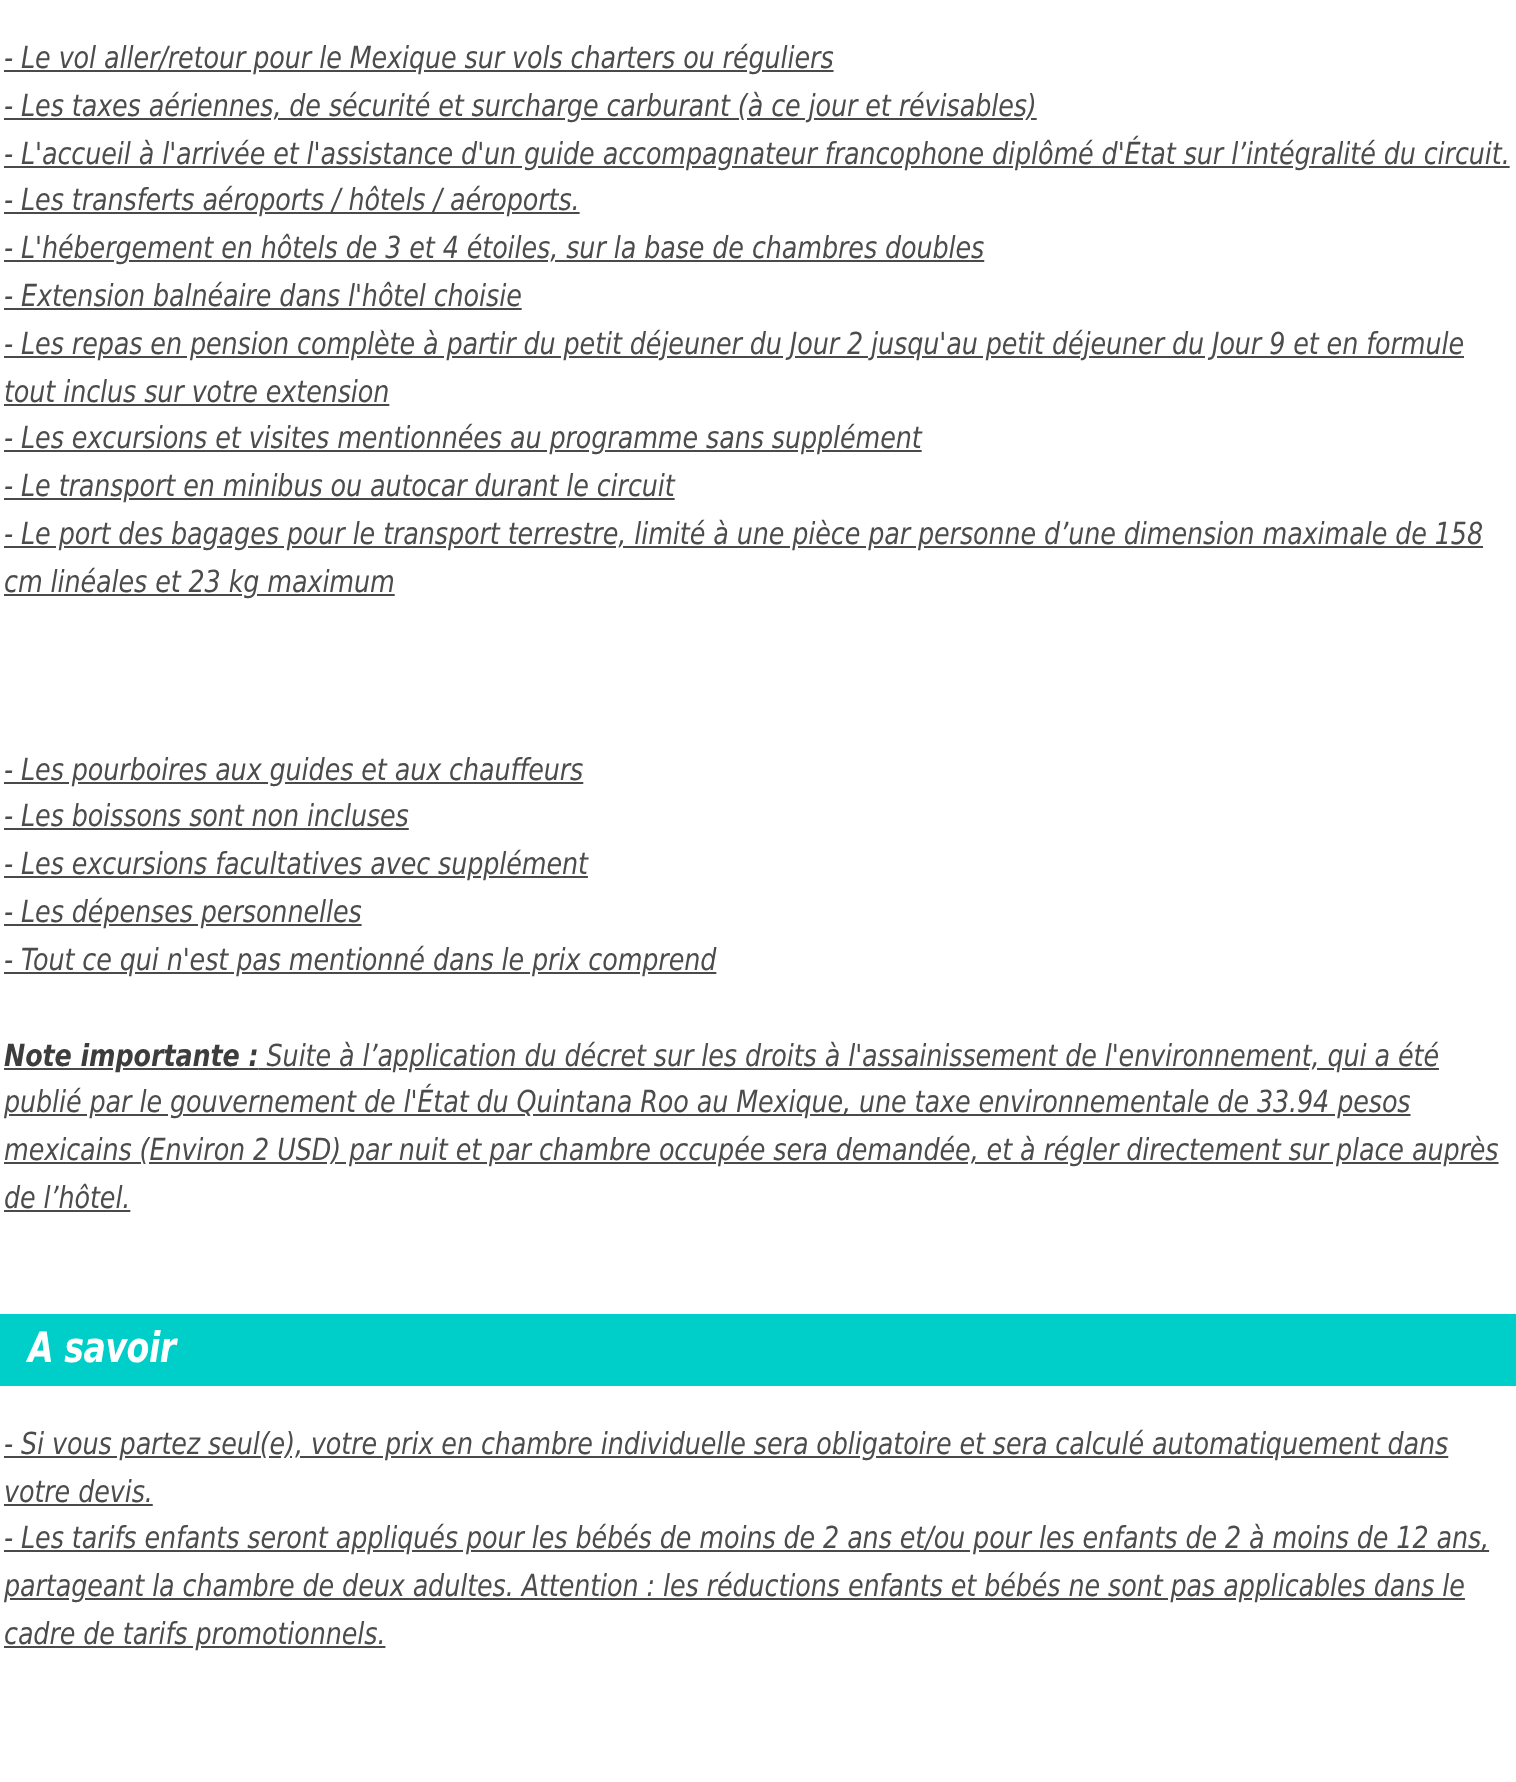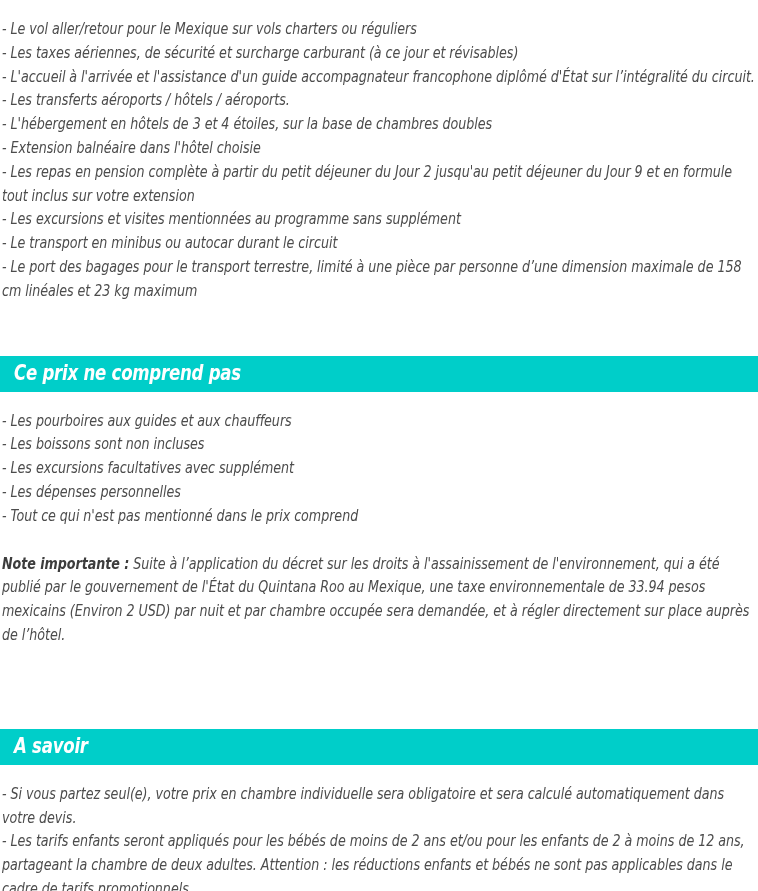--- a/index.html
+++ b/index.html
@@ -42,20 +42,21 @@
     white-space: nowrap;
     transform: scaleX(0.88);
     transform-origin: left center;
   }
 
   
   .section-body {
     padding: 0 2px 0 2px;
     box-sizing: border-box;
     width: 758px;
+    text-decoration: underline;
   }
   .body-line,
   .body-para {
     font-family: "Liberation Sans Narrow", "DejaVu Sans Condensed", "Liberation Sans", sans-serif;
     font-style: italic;
     font-size: 15.2px;
     line-height: 23.8px;
     color: #4c4c4c;
     margin: 0;
     padding: 0;
@@ -91,39 +92,36 @@
     <p class="body-line">- L'hébergement en hôtels de 3 et 4 étoiles, sur la base de chambres doubles</p>
     <p class="body-line">- Extension balnéaire dans l'hôtel choisie</p>
     <p class="body-line">- Les repas en pension complète à partir du petit déjeuner du Jour 2 jusqu'au petit déjeuner du Jour 9 et en formule tout inclus sur votre extension</p>
     <p class="body-line">- Les excursions et visites mentionnées au programme sans supplément</p>
     <p class="body-line">- Le transport en minibus ou autocar durant le circuit</p>
     <p class="body-line">- Le port des bagages pour le transport terrestre, limité à une pièce par personne d’une dimension maximale de 158 cm linéales et 23 kg maximum</p>
   </div>
 
   <div class="gap-before-bar-2"></div>
 
-  <div class="section-bar" style="background: rgb(0, 206, 201);">
-    <span class="section-bar-title" style="color: rgb(255, 255, 255);">Ce prix ne comprend pas</span>
-  </div>
   <div class="gap-after-bar"></div>
   <div class="section-body">
     <p class="body-line">- Les pourboires aux guides et aux chauffeurs</p>
     <p class="body-line">- Les boissons sont non incluses</p>
     <p class="body-line">- Les excursions facultatives avec supplément</p>
     <p class="body-line">- Les dépenses personnelles</p>
     <p class="body-line">- Tout ce qui n'est pas mentionné dans le prix comprend</p>
 
     <div class="gap-before-note"></div>
 
     <p class="body-para"><span class="lead-bold">Note importante :</span><span> Suite à l’application du décret sur les droits à l'assainissement de l'environnement, qui a été publié par le gouvernement de l'État du Quintana Roo au Mexique, une taxe environnementale de 33.94 pesos mexicains (Environ 2 USD) par nuit et par chambre occupée sera demandée, et à régler directement sur place auprès de l’hôtel.</span></p>
   </div>
 
   <div class="gap-before-bar-3"></div>
 
-  <div class="section-bar" style="background: rgb(0, 206, 201); margin-top: 36px;">
+  <div class="section-bar" style="background: rgb(0, 206, 201);">
     <span class="section-bar-title" style="color: rgb(255, 255, 255);">A savoir</span>
   </div>
   <div class="gap-after-bar"></div>
   <div class="section-body">
     <p class="body-line">- Si vous partez seul(e), votre prix en chambre individuelle sera obligatoire et sera calculé automatiquement dans votre devis.</p>
     <p class="body-line">- Les tarifs enfants seront appliqués pour les bébés de moins de 2 ans et/ou pour les enfants de 2 à moins de 12 ans, partageant la chambre de deux adultes. Attention : les réductions enfants et bébés ne sont pas applicables dans le cadre de tarifs promotionnels.</p>
   </div>
 
 </div>
 

